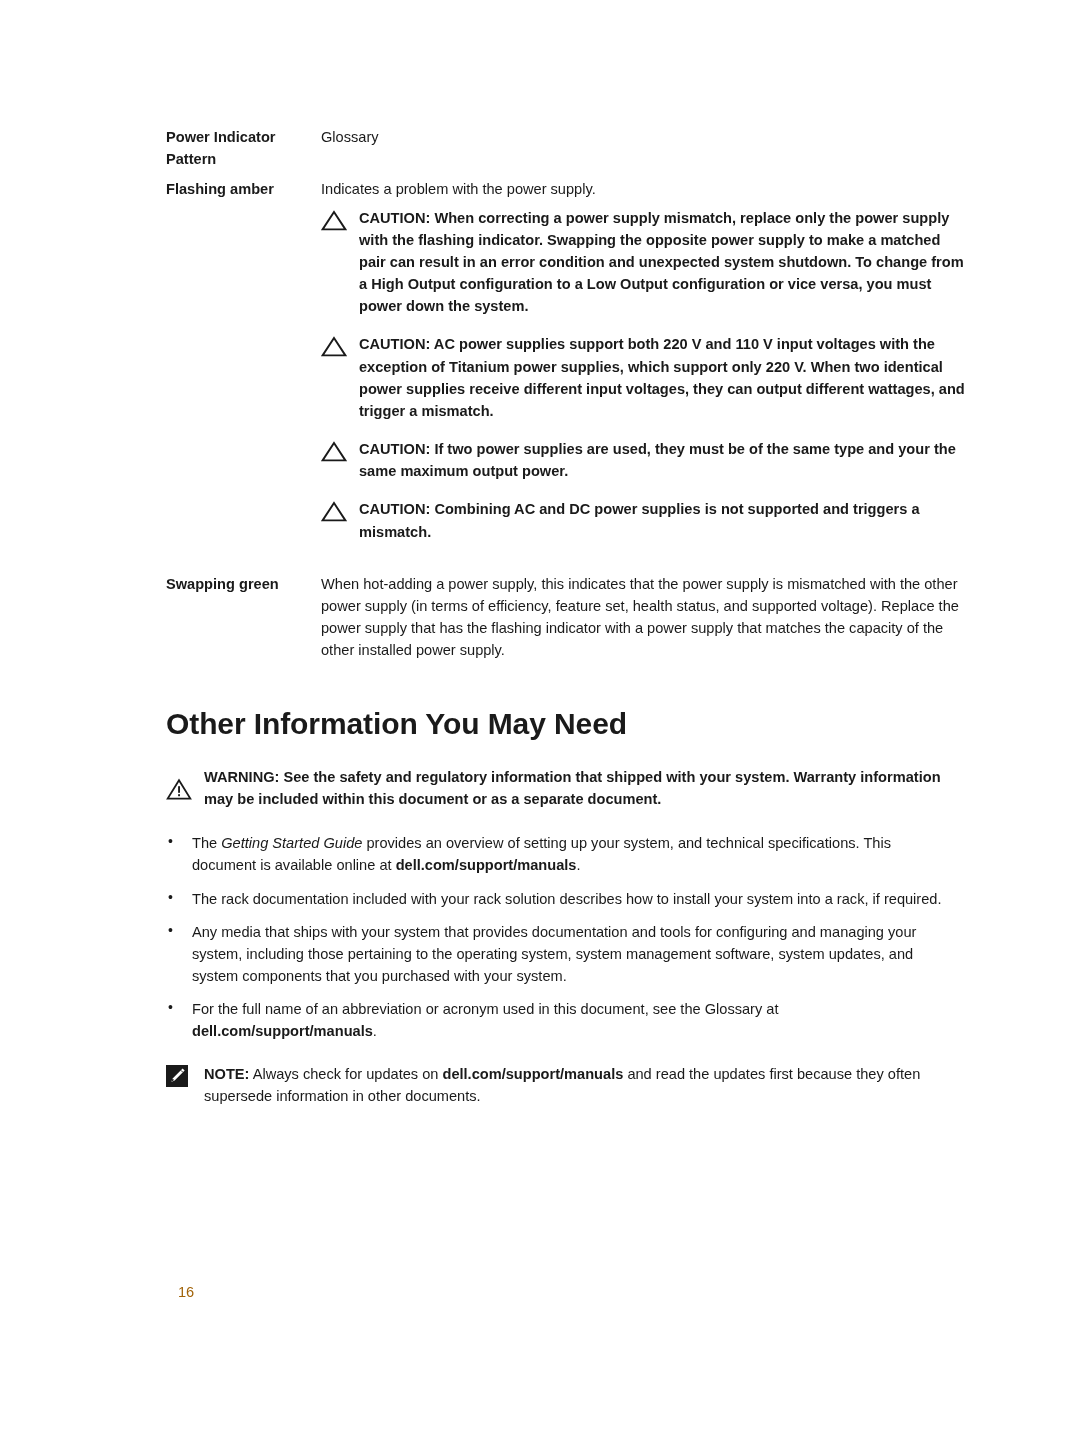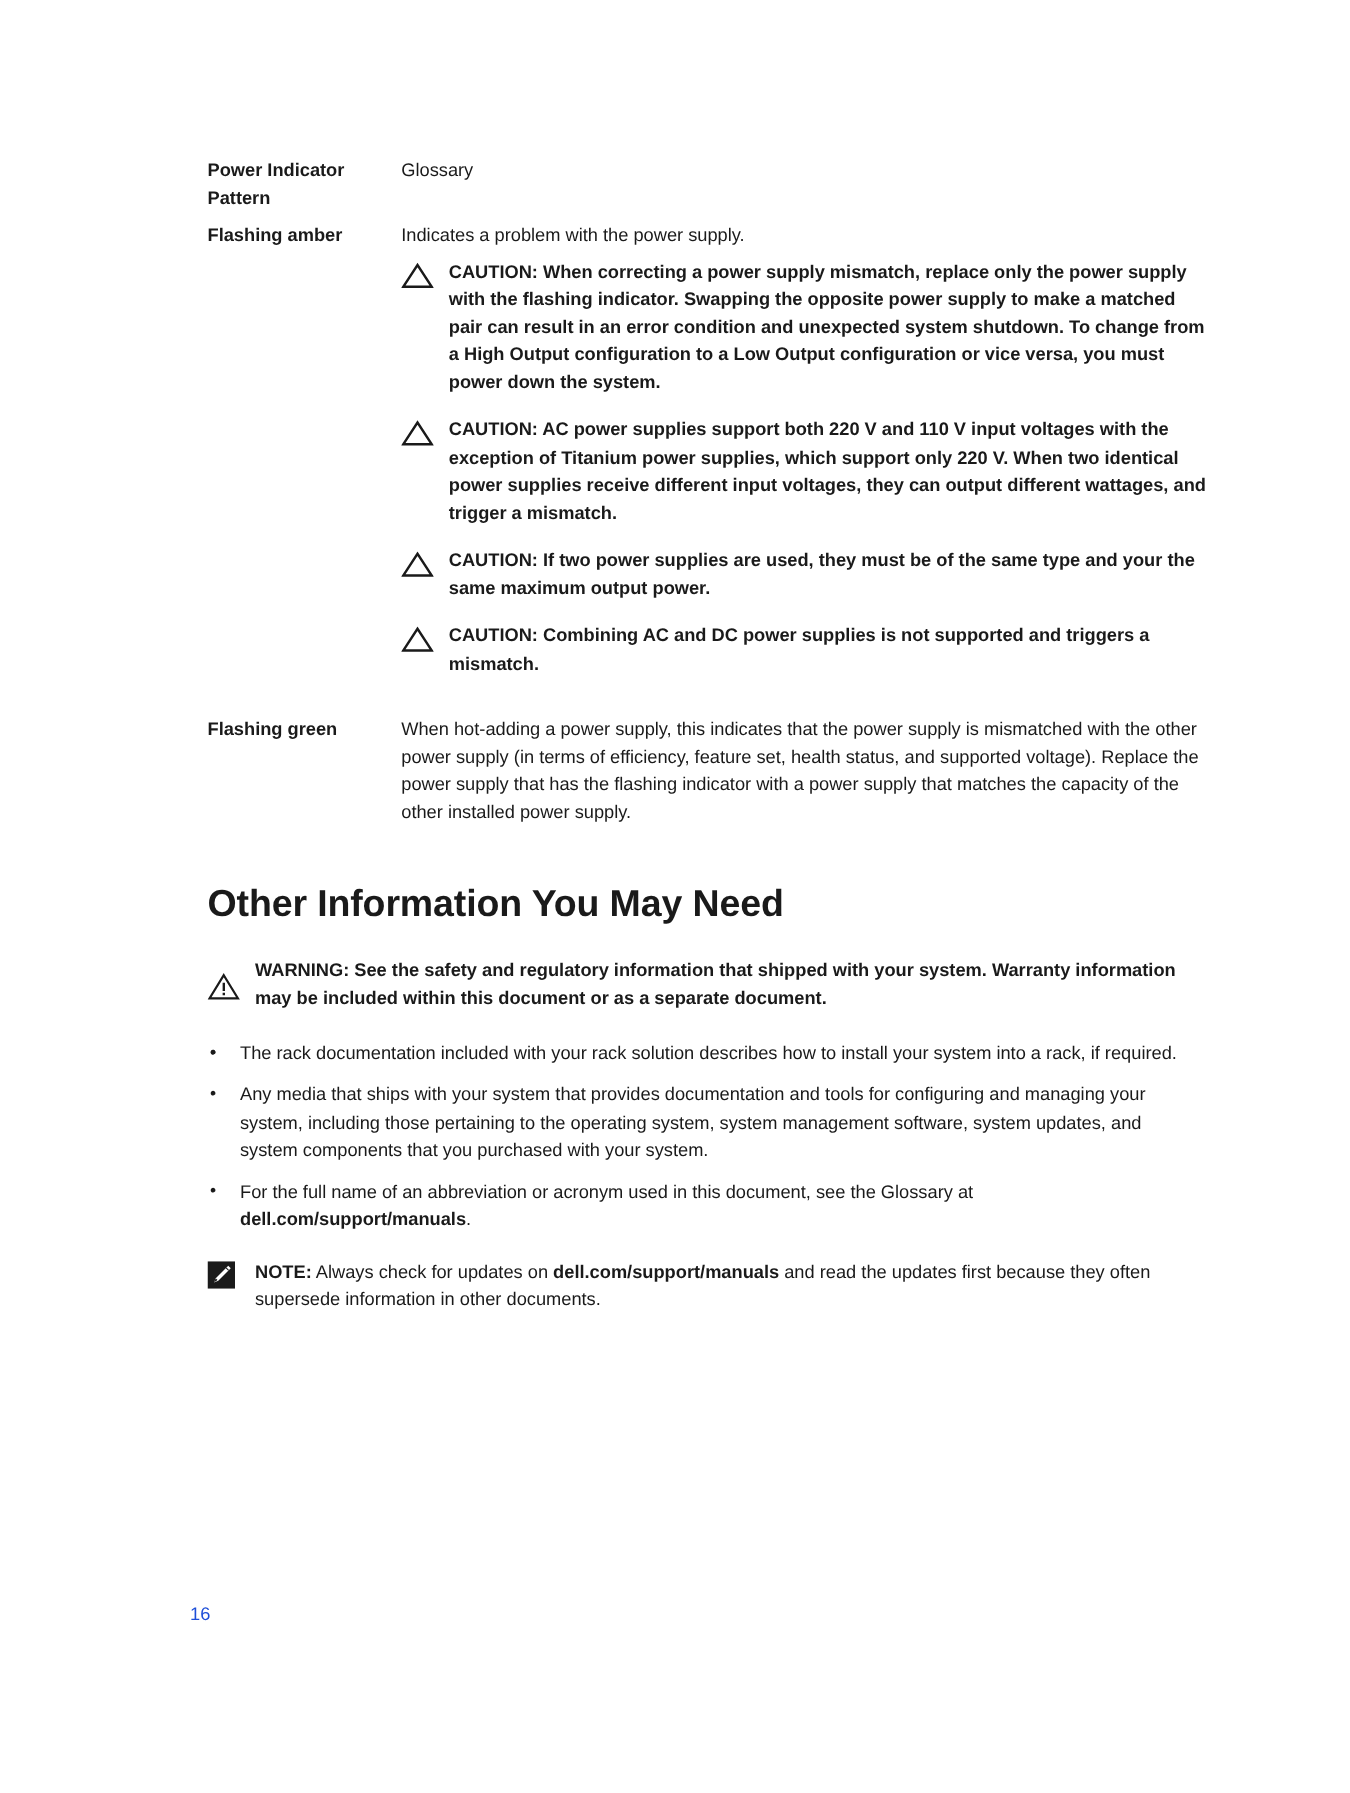--- a/index.html
+++ b/index.html
@@ -144,24 +144,24 @@
   }
   .note-body {
     font-size: 14.6px;
     line-height: 1.52;
     width: 760px;
   }
 
   
   .page-number {
     position: absolute;
-    left: 152px;
+    left: 178px;
     top: 1284px;
     font-size: 14.6px;
-    color: #1d4ed8;
+    color: #a16207;
   }
 </style>
 </head>
 <body>
 
 <div class="page">
 
   <div class="content">
 
     <table class="ind-table">
@@ -210,21 +210,21 @@
                     <path d="M13 2 L24.4 19.4 L1.6 19.4 Z" fill="none" stroke="#1a1a1a" stroke-width="1.9" stroke-linejoin="miter"></path>
                   </svg>
                 </span>
                 <span class="adm-body">CAUTION: Combining AC and DC power supplies is not supported and triggers a mismatch.</span>
               </div>
 
             </div>
           </td>
         </tr>
         <tr>
-          <td class="col-label">Flashing green</td>
+          <td class="col-label">Swapping green</td>
           <td class="col-cond">When hot-adding a power supply, this indicates that the power supply is mismatched with the other power supply (in terms of efficiency, feature set, health status, and supported voltage). Replace the power supply that has the flashing indicator with a power supply that matches the capacity of the other installed power supply.</td>
         </tr>
       </tbody>
     </table>
 
     <h1 class="section-heading">Other Information You May Need</h1>
 
     <div class="warning-block">
       <span class="adm-icon">
         <svg width="26" height="23" viewBox="0 0 26 23" aria-hidden="true">
@@ -232,20 +232,21 @@
           <rect x="12.1" y="8.2" width="1.9" height="6.6" fill="#1a1a1a"></rect>
           <rect x="12.1" y="16.2" width="1.9" height="2.0" fill="#1a1a1a"></rect>
         </svg>
       </span>
       <span class="adm-body">WARNING: See the safety and regulatory information that shipped with your system. Warranty information may be included within this document or as a separate document.</span>
     </div>
 
     <ul class="doc-list">
       <li>
         <span class="bullet">•</span>
+        <span><span>The </span><em class="italic">Getting Started Guide</em><span> provides an overview of setting up your system, and technical specifications. This document is available online at </span><b class="bold">dell.com/support/manuals</b><span>.</span></span>
       </li>
       <li>
         <span class="bullet">•</span>
         <span><span>The rack documentation included with your rack solution describes how to install your system into a rack, if required.</span></span>
       </li>
       <li>
         <span class="bullet">•</span>
         <span><span>Any media that ships with your system that provides documentation and tools for configuring and managing your system, including those pertaining to the operating system, system management software, system updates, and system components that you purchased with your system.</span></span>
       </li>
       <li>

